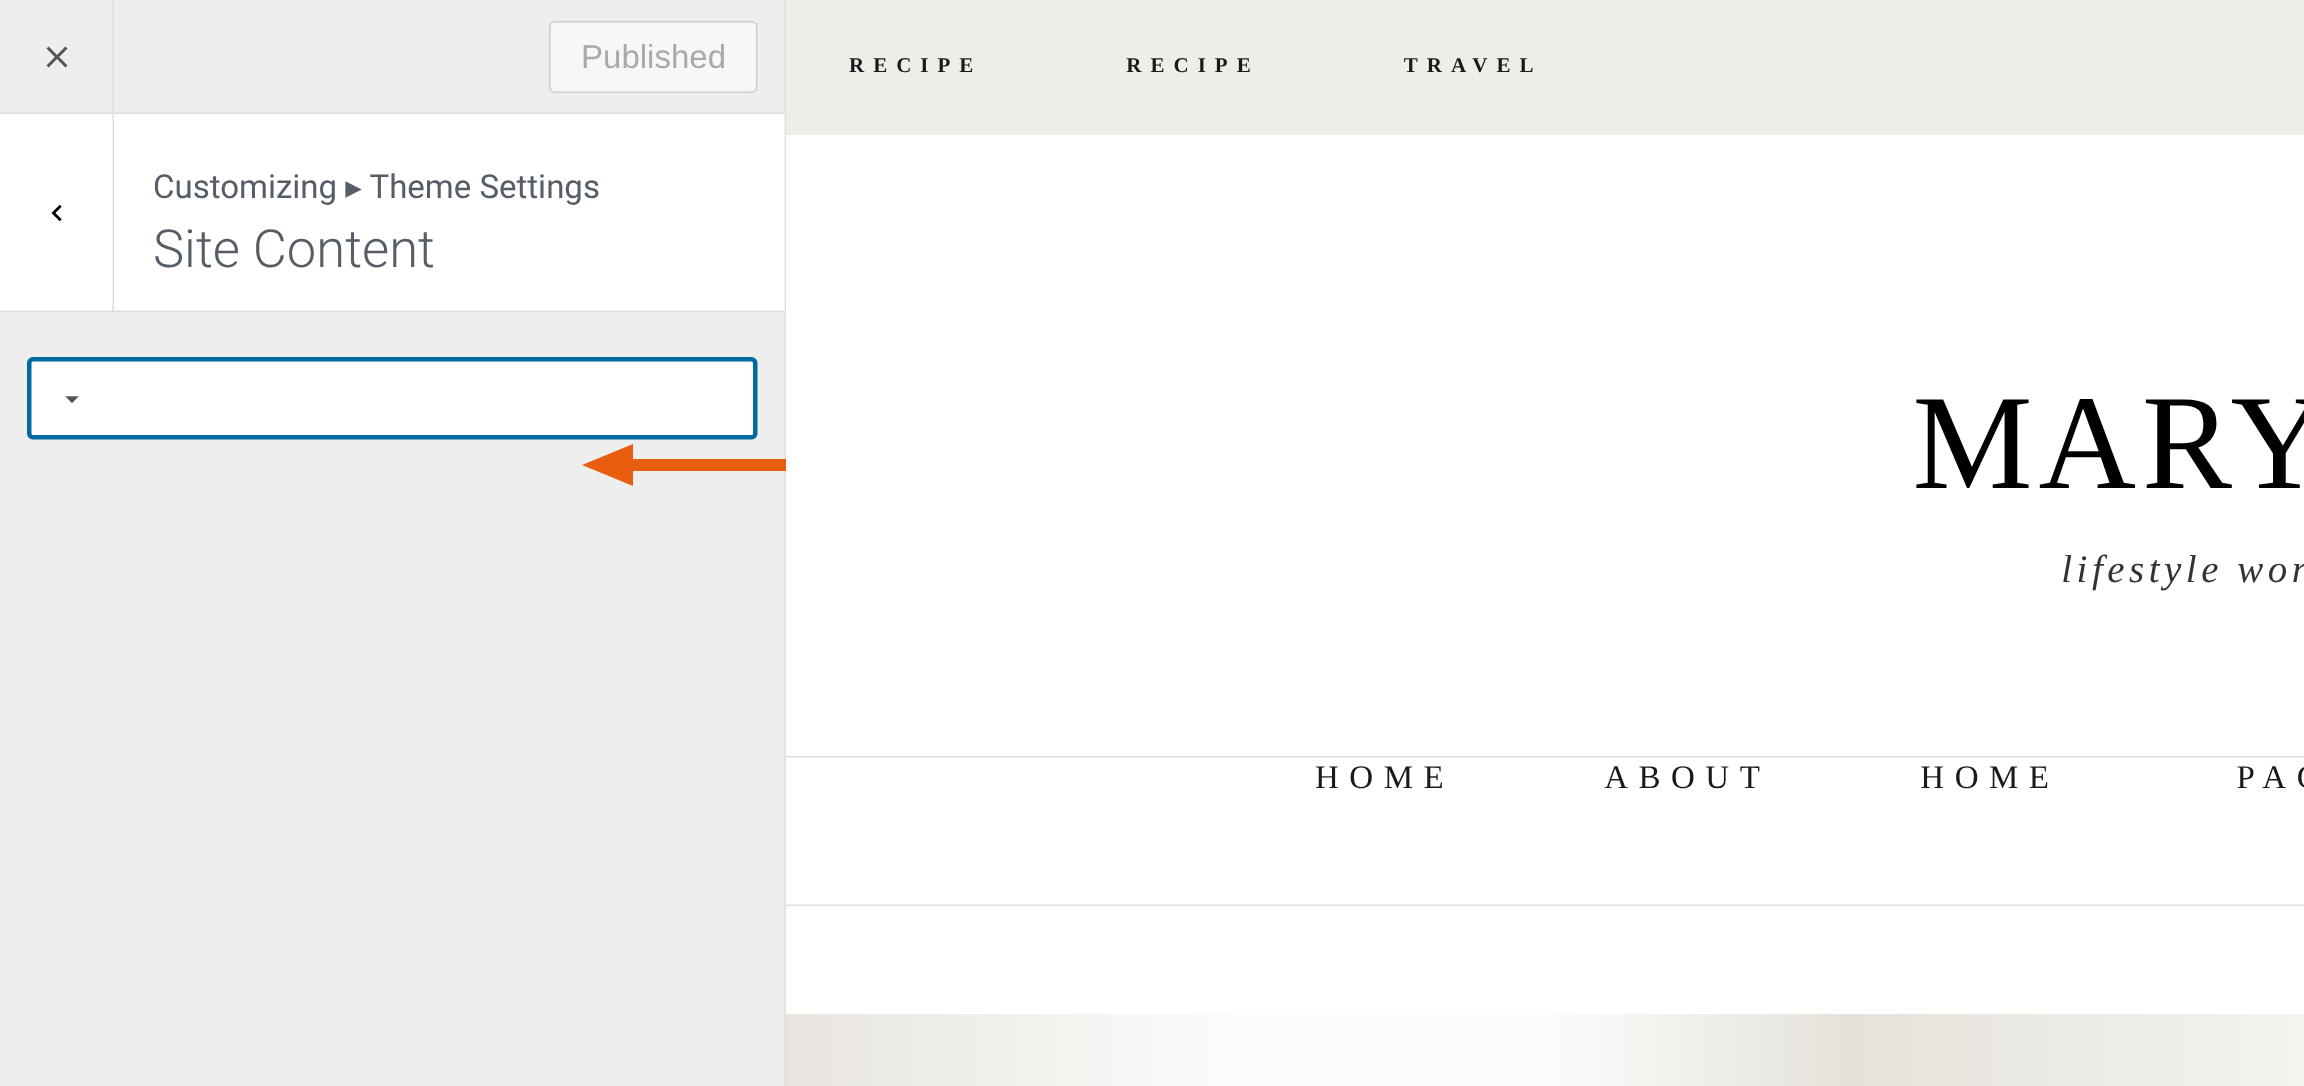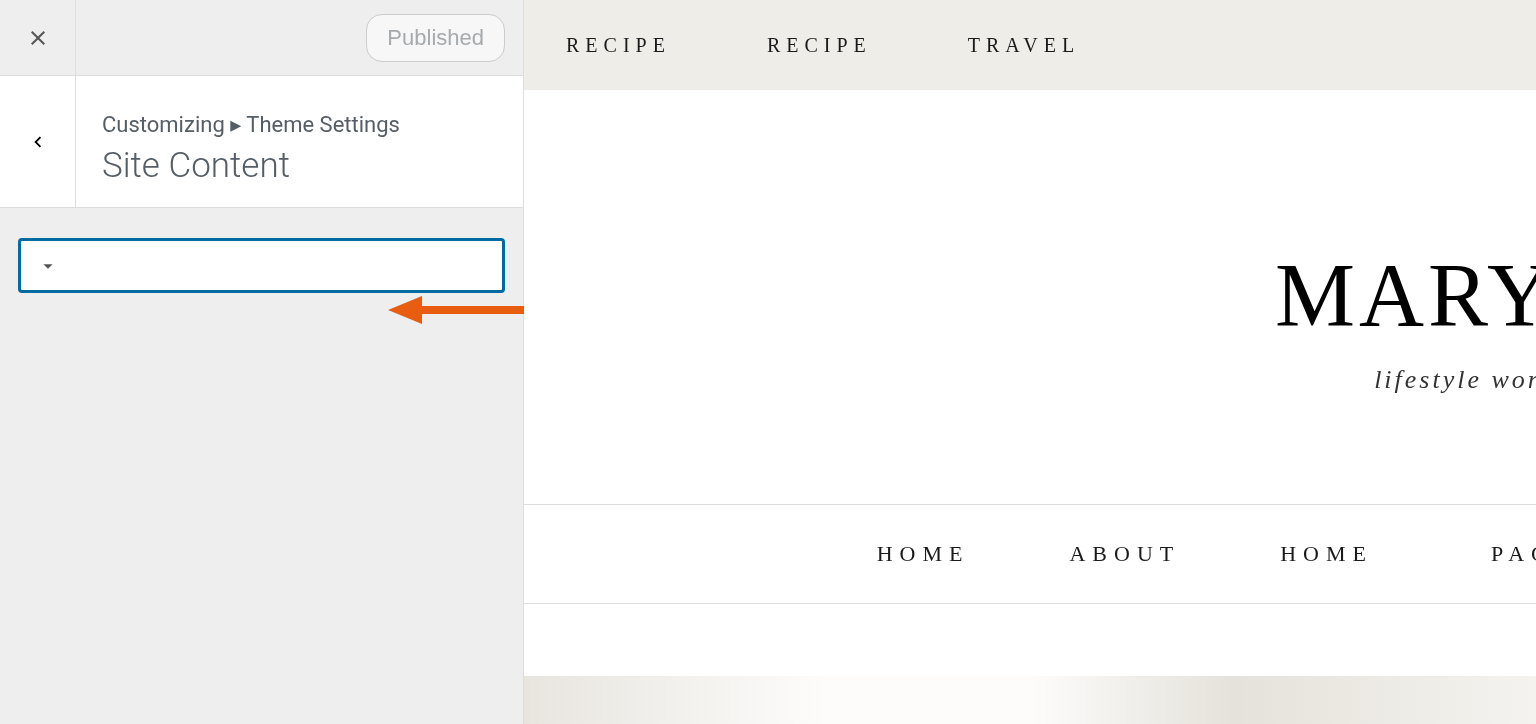--- a/index.html
+++ b/index.html
@@ -43,21 +43,21 @@
       width: 24px;
       height: 24px;
       fill: #555;
     }
     .published-btn {
       border: 1px solid #ccc;
       background: #f7f7f7;
       color: #a7aaad;
       font-size: 22px;
       padding: 10px 20px;
-      border-radius: 16px;
+      border-radius: 4px;
       cursor: default;
     }
     .breadcrumb-section {
       background: #ffffff;
       display: flex;
       border-bottom: 1px solid #ddd;
       height: 132px;
     }
     .back-btn {
       width: 76px;
@@ -135,24 +135,25 @@
     .top-nav {
       height: 90px;
       background: #eeede7;
       display: flex;
       align-items: center;
       padding-left: 42px;
       gap: 96px;
     }
     .top-nav-item {
       font-family: Georgia, serif;
-      font-size: 20px;
+      font-size: 14px;
       letter-spacing: 6px;
       color: #1a1a1a;
       cursor: pointer;
+      font-weight: bold;
     }
     .hero-section {
       height: 370px;
       display: flex;
       flex-direction: column;
       align-items: flex-end;
       justify-content: center;
       padding-right: 0;
       text-align: right;
       overflow: hidden;
@@ -175,21 +176,20 @@
       color: #333;
       margin-top: 18px;
       transform: translateX(20px);
       white-space: nowrap;
     }
     .main-nav {
       height: 100px;
       border-top: 1px solid #ddd;
       border-bottom: 1px solid #ddd;
       display: flex;
-      align-items: center;
       justify-content: flex-end;
       gap: 100px;
       padding-right: 0;
       overflow: hidden;
     }
     .main-nav-item {
       font-family: Georgia, serif;
       font-size: 22px;
       letter-spacing: 7px;
       color: #1a1a1a;

